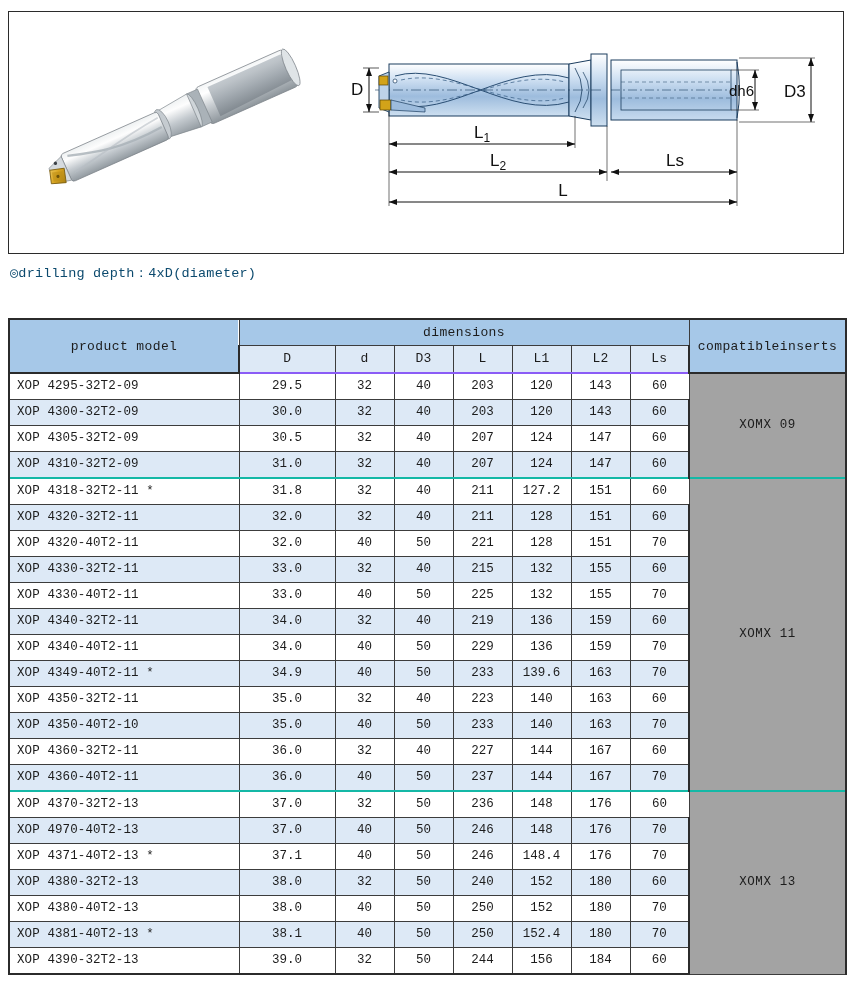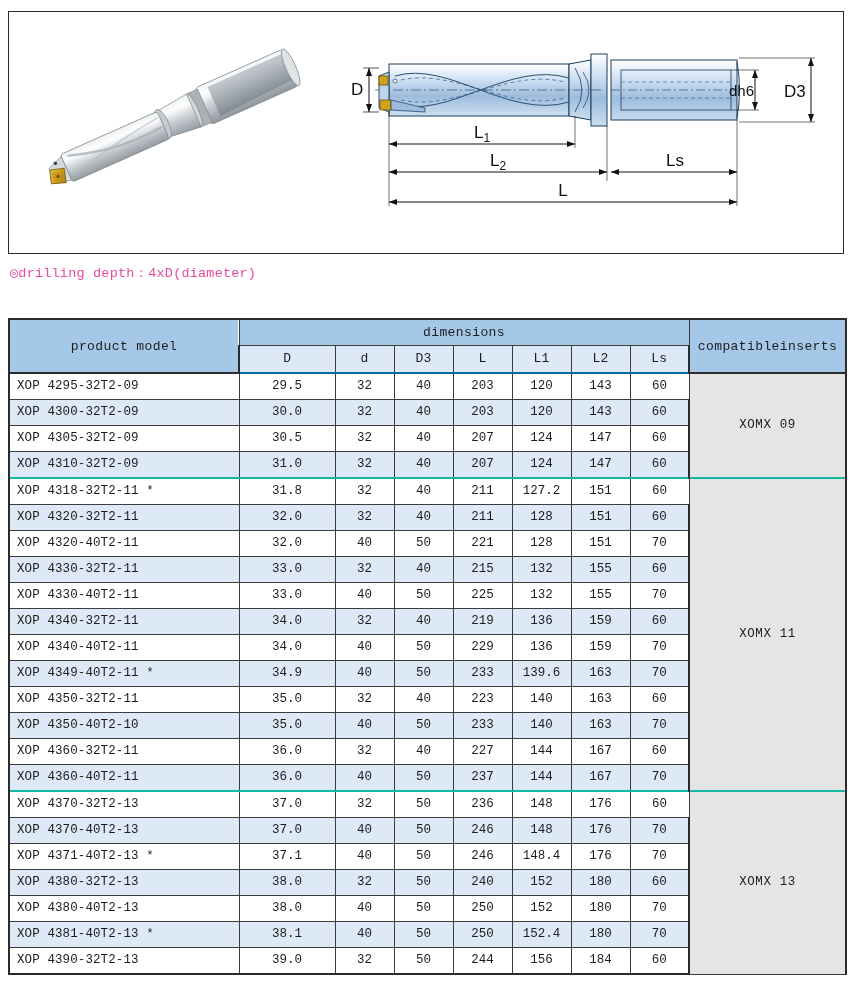--- a/index.html
+++ b/index.html
@@ -14,21 +14,21 @@
   .figure-panel{
     position:absolute;left:8px;top:11px;width:836px;height:243px;
     border:1.5px solid #2b2b2b;background:#fff;box-sizing:border-box;
   }
   .photo{position:absolute;left:6px;top:4px;width:320px;height:232px;}
   .drawing{position:absolute;left:330px;top:4px;width:500px;height:232px;}
 
   .caption{
     position:absolute;left:10px;top:264px;
     font-family:"Liberation Mono", monospace;
-    font-size:13.5px;letter-spacing:.2px;color:#ec4899;white-space:nowrap;
+    font-size:13.5px;letter-spacing:.2px;color:#0c4a6e;white-space:nowrap;
   }
 
   
   .tbl-wrap{position:absolute;left:8px;top:318px;width:838px;}
   table{
     border-collapse:collapse;width:838px;
     table-layout:fixed;
     font-family:"Liberation Mono", monospace;
     font-size:12.5px;
   }
@@ -47,25 +47,25 @@
   th.model-head{width:230px;}
   th.ins-head{width:157px;margin-left:20px;}
   col.c-d{width:96px;}
   col.c-small{width:59px;}
 
   td.model{
     text-align:left;padding-left:7px;letter-spacing:.1px;
   }
   tbody tr.alt td{background:#dde9f6;}
   tbody tr td{background:#ffffff;}
-  tbody tr.alt td.ins,tbody tr td.ins{background:#e5e5e5;}
+  tbody tr.alt td.ins,tbody tr td.ins{background:#a3a3a3;}
   td.ins{vertical-align:middle;letter-spacing:.6px;}
 
   tr.group-start td{border-top:2px solid #14b8a6;}
-  tbody tr:first-child td{border-top:2px solid #0369a1;}
+  tbody tr:first-child td{border-top:2px solid #8b5cf6;}
 
   
   table{outline:none;}
   .tbl-wrap{box-shadow:none;}
   thead th{border-color:#3c3c3c;}
   thead tr:first-child th{border-top:2px solid #2b2b2b;}
   th.model-head,th.ins-head{border-bottom:2px solid #2b2b2b;}
   td:first-child,th:first-child{border-left:2px solid #2b2b2b;}
   td:last-child,th:last-child{border-right:2px solid #2b2b2b;}
   tbody tr:last-child td{border-bottom:2px solid #2b2b2b;}
@@ -417,21 +417,21 @@
           <td>37.0</td>
           <td>32</td>
           <td>50</td>
           <td>236</td>
           <td>148</td>
           <td>176</td>
           <td>60</td>
           <td class="ins" rowspan="7">XOMX 13</td>
         </tr>
         <tr class="alt">
-          <td class="model">XOP 4370-40T2-13</td>
+          <td class="model">XOP 4970-40T2-13</td>
           <td>37.0</td>
           <td>40</td>
           <td>50</td>
           <td>246</td>
           <td>148</td>
           <td>176</td>
           <td>70</td>
         </tr>
         <tr>
           <td class="model">XOP 4371-40T2-13 *</td>

